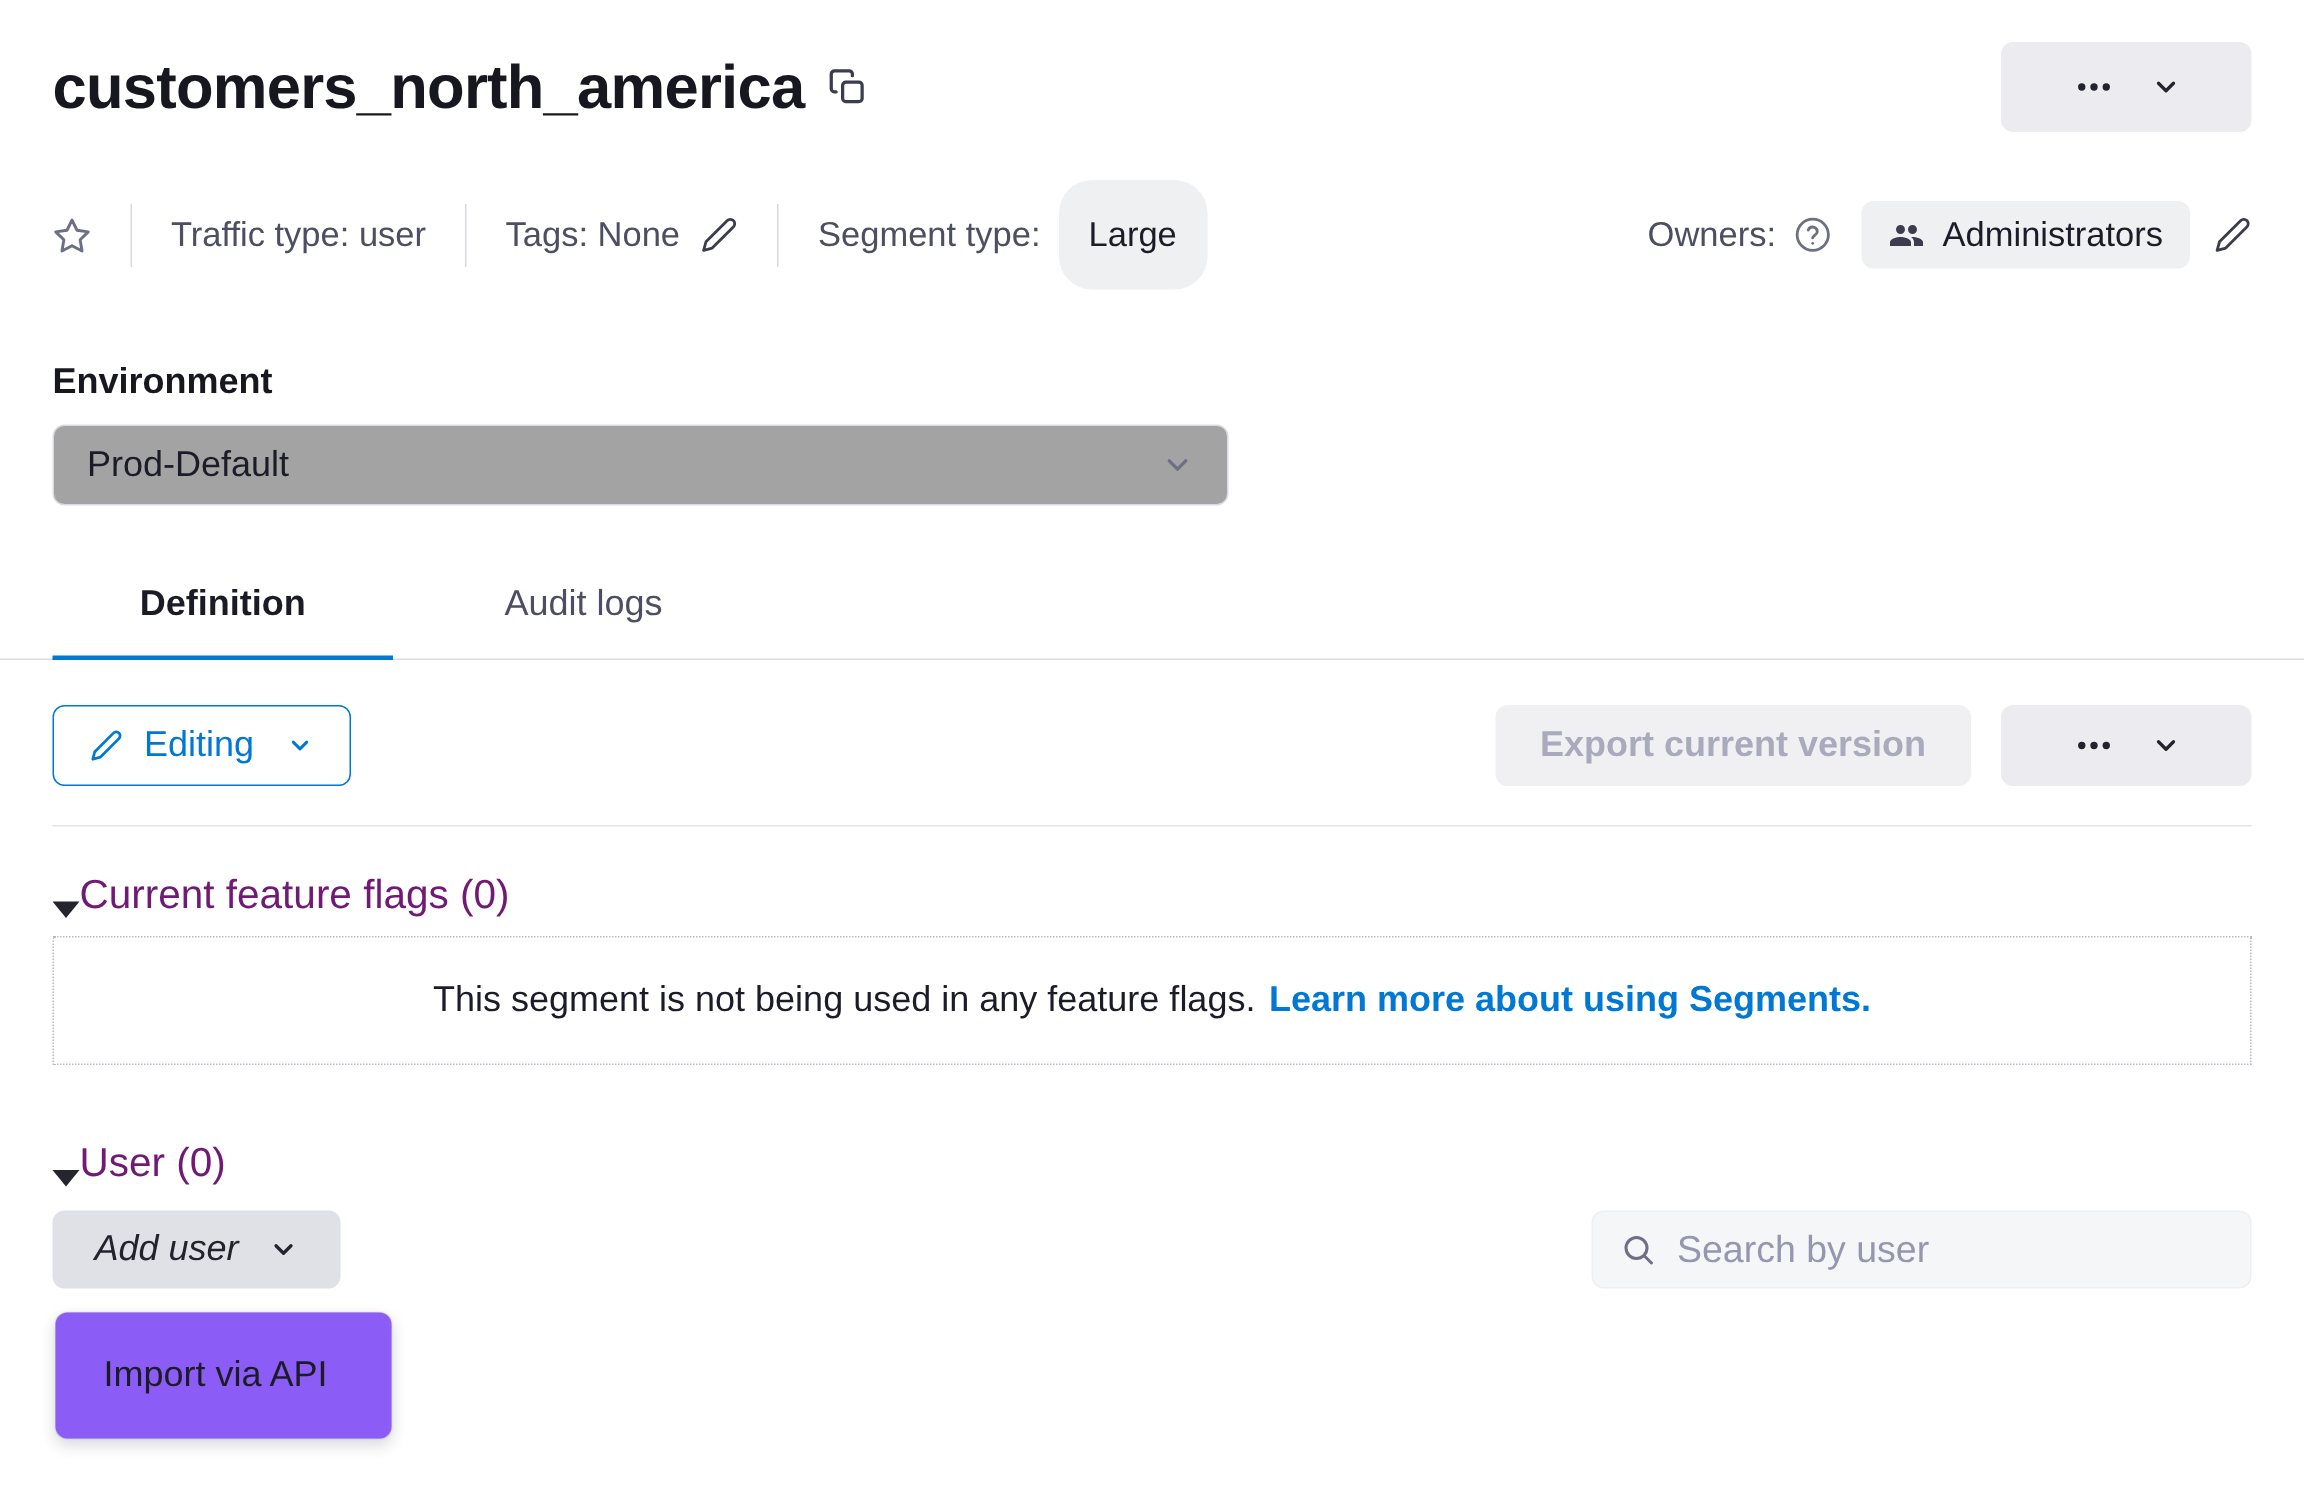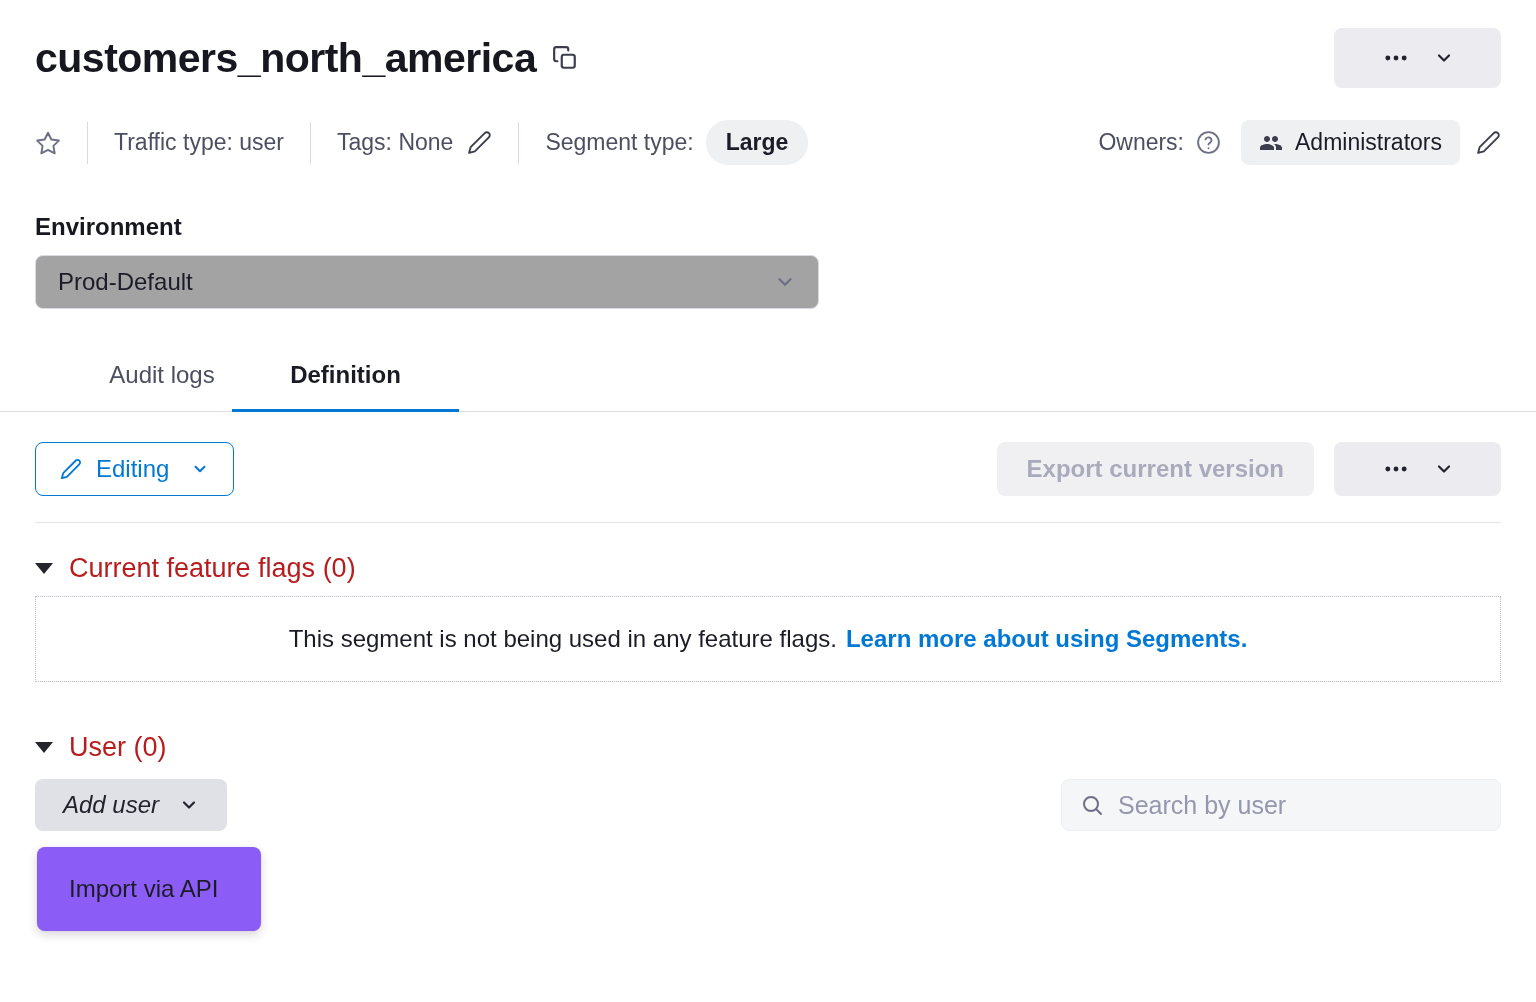--- a/index.html
+++ b/index.html
@@ -17,22 +17,22 @@
   .split-button.lg { height:60px; }
   .split-button.sm { height:54px; }
 
   .description { margin-top:20px; font-size:24px; color:#9597ad; }
 
   
   .meta-row { margin-top:32px; display:flex; align-items:center; font-size:23px; color:#4d4e62; }
   .v-divider { width:1px; height:42px; background:#d8d9e3; margin:0 26px; }
   .star-icon { color:#6d6f85; display:flex; }
   .pencil-icon { color:#3b3c4e; display:flex; margin-left:14px; }
-  .pill-large { margin-left:12px; background:#eef0f2; border-radius:22px; padding:9px 20px;
-    font-size:23px; color:#1c1c28;font-weight:bold; }
+  .pill-large { margin-left:12px; background:#eef0f2; border-radius:22px; padding:23px 20px;
+    font-size:23px; color:#1c1c28; }
   .owners-group { margin-left:auto; display:flex; align-items:center; }
   .help-icon { color:#6d6f85; display:flex; margin-left:12px; }
   .owners-pill { margin-left:20px; background:#eef0f2; border-radius:8px; padding:9px 18px;
     display:flex; align-items:center; gap:12px; font-size:23px; color:#1c1c28; }
   .people-icon { color:#3b3c4e; display:flex; }
   .owners-pencil { margin-left:16px; }
 
   
   .env-label { margin-top:48px; font-size:24px; font-weight:700; color:#17171f; }
   .select { margin-top:14px; width:784px; height:54px; border:1px solid #d9dae6; border-radius:8px;
@@ -53,21 +53,21 @@
     border:1px solid #0278d5; border-radius:8px; background:#fff; color:#0278d5;
     font-size:24px; font-family:inherit; cursor:pointer; }
   .editing-btn .chev { margin-left:8px; display:flex; }
   .export-btn { margin-left:auto; height:54px; padding:0 30px; background:#f0f0f2; color:#a9abbd;
     border:none; border-radius:8px; font-size:24px; font-weight:600; font-family:inherit; cursor:default; }
   .toolbar .split-button { margin-left:20px; }
 
   .h-divider { margin-top:26px; border-top:1px solid #e2e3ea; }
 
   
-  .section-heading { display:flex; align-items:center; gap:16px; font-size:27px; color:#b91c1c; cursor:pointer; }
+  .section-heading { display:flex; align-items:flex-end; gap:0; font-size:27px; color:#701a75; cursor:pointer; }
   .section-heading.flags { margin-top:30px; }
   .section-heading.users { margin-top:50px; }
   .tri-down { width:0; height:0; border-left:9px solid transparent; border-right:9px solid transparent;
     border-top:11px solid #25252e; }
 
   .dotted-box { margin-top:12px; border:1px dotted #b9bac6; height:86px;
     display:flex; align-items:center; justify-content:center; font-size:24px; color:#1c1c28; }
   .dotted-box a { color:#0278d5; font-weight:700; text-decoration:none; margin-left:9px; cursor:pointer; }
 
   
@@ -170,22 +170,22 @@
   <div class="select">
     <span>Prod-Default</span>
     <span class="chev">
       <svg width="22" height="22" viewBox="0 0 24 24" fill="none" stroke="currentColor" stroke-width="2.4" stroke-linecap="round" stroke-linejoin="round">
           <path d="M6 9l6 6 6-6"></path>
         </svg>
     </span>
   </div>
 
   <div class="tabs">
+    <div class="tab active">Definition</div>
     <div class="tab inactive">Audit logs</div>
-    <div class="tab active">Definition</div>
   </div>
 
   <div class="toolbar">
     <button class="editing-btn">
       <span>
         <svg width="22" height="22" viewBox="0 0 24 24" fill="none" stroke="currentColor" stroke-width="2" stroke-linecap="round" stroke-linejoin="round">
             <path d="M17 3a2.83 2.83 0 1 1 4 4L7.5 20.5 2 22l1.5-5.5L17 3z"></path>
           </svg>
       </span>
       <span>Editing</span>

